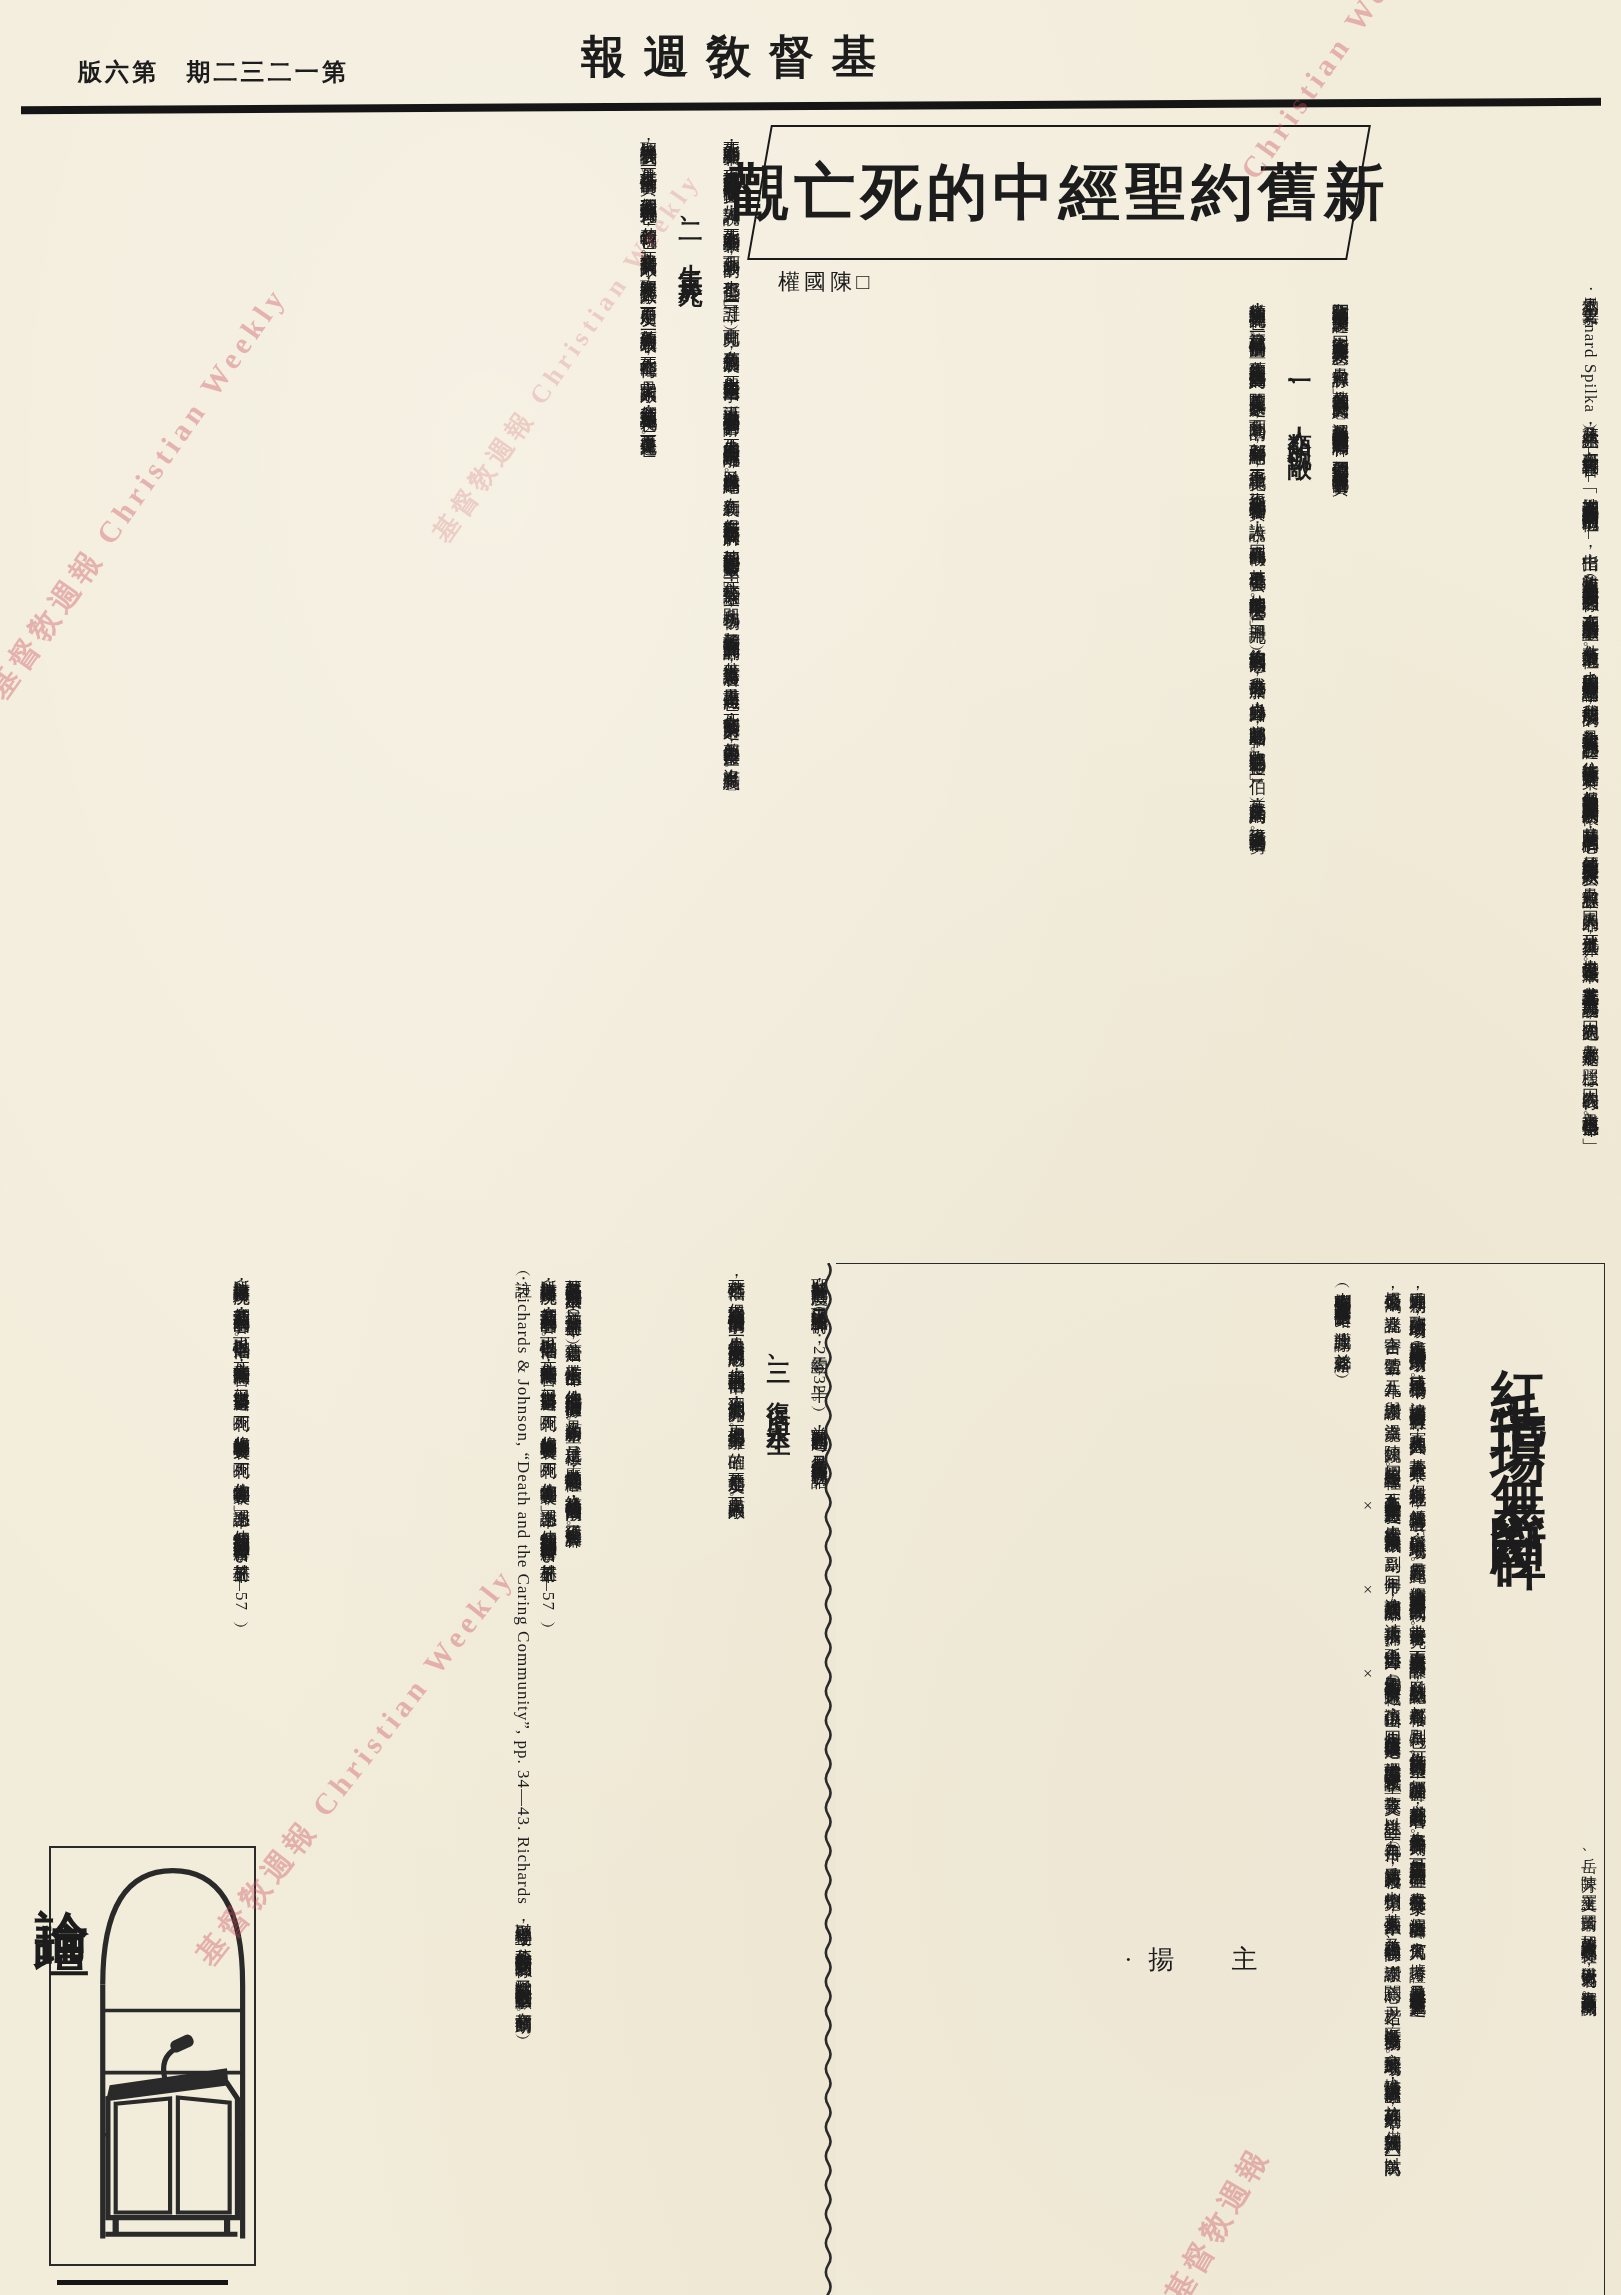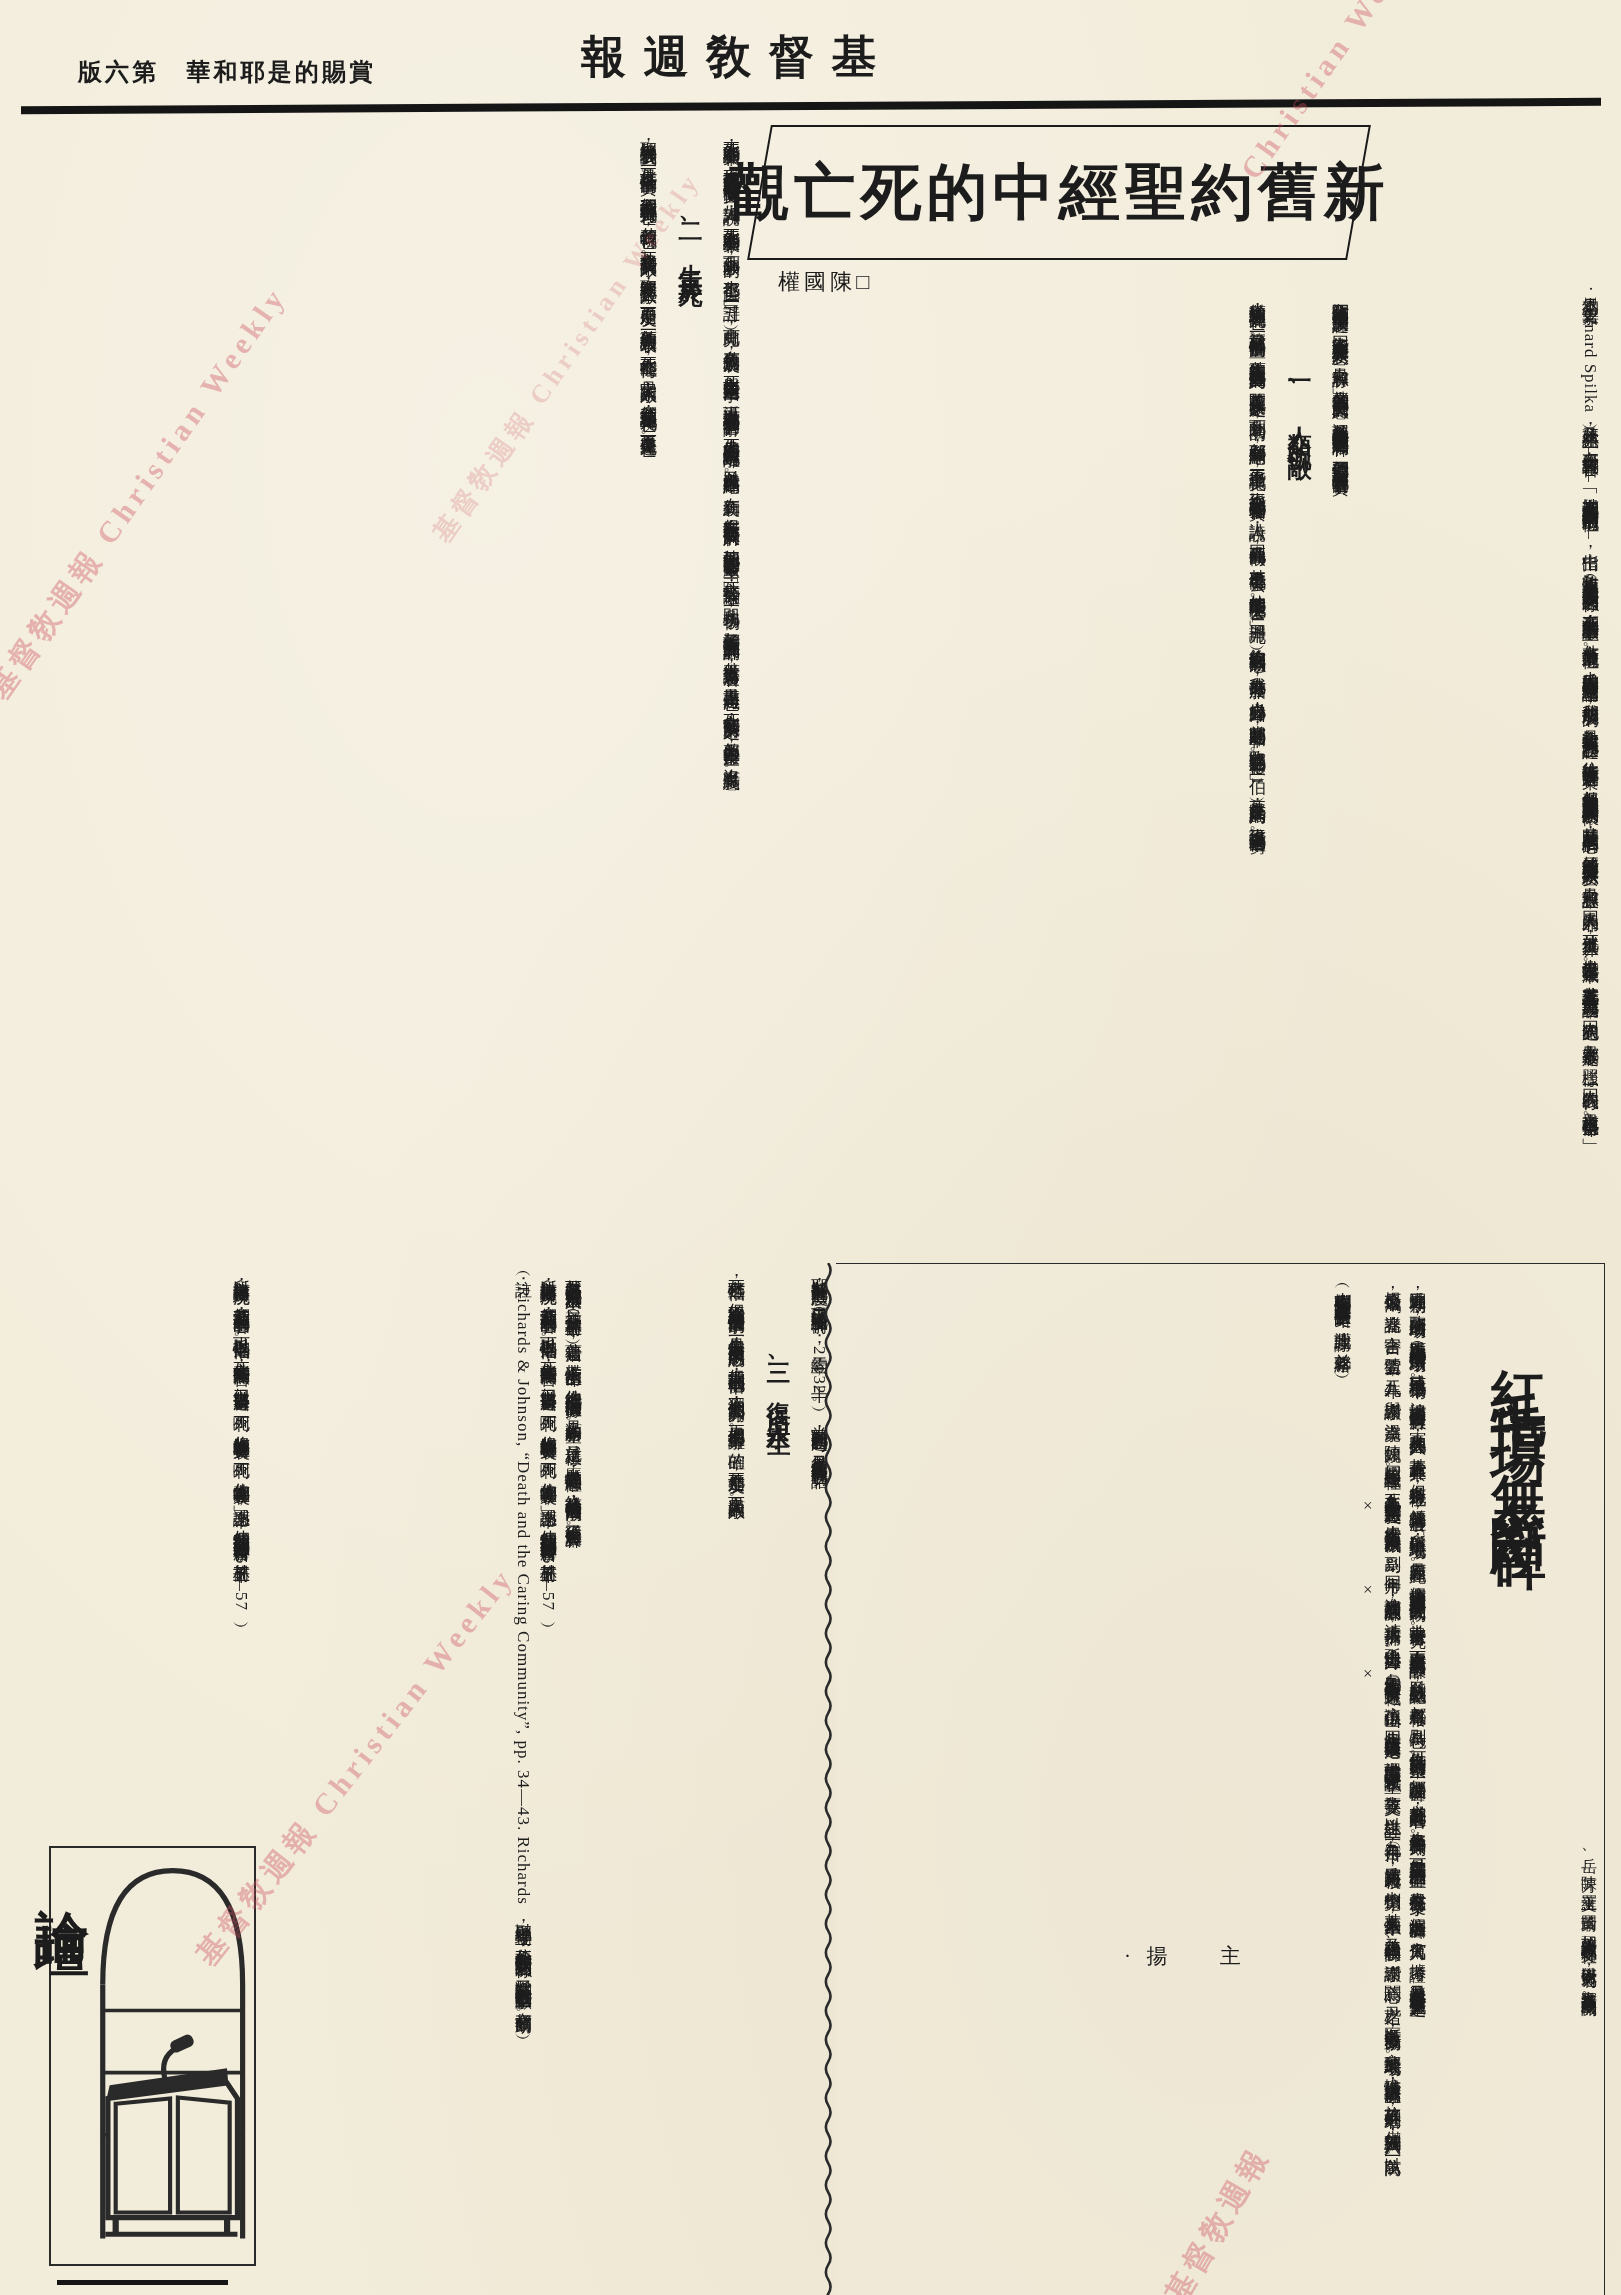--- a/index.html
+++ b/index.html
@@ -58,29 +58,29 @@
   .forum-title{
     writing-mode:vertical-rl; font-size:54px; font-weight:bold; letter-spacing:13.5px;
   }
   .xmarks{letter-spacing:24px; padding-top:218px;}
   .note{font-size:17px;}
   .watermark{
     color:rgba(206,80,95,.38); font-weight:bold;
     font-size:30px; letter-spacing:5.2px; white-space:nowrap;
     transform-origin:left top; pointer-events:none; z-index:5;
   }
-  .caption-host{font-size:21px; letter-spacing:15.6px;}
+  .caption-host{font-size:26px; letter-spacing:15.6px;}
 </style>
 </head>
 <body>
 
 <div class="page">
 
   <div class="abs masthead rtl" style="left:581px; top:27px;">基督敎週報</div>
-  <div class="abs hdr-small rtl" style="left:78px; top:56px; font-weight:bold;">賞賜的是耶和華　第六版</div>
+  <div class="abs hdr-small rtl" style="left:78px; top:56px; font-weight:bold;">第一二三二期　第六版</div>
   <div class="abs rule" style="left:21px; top:102px; width:1580px; height:7.8px; transform:rotate(-0.3deg);"></div>
 
   <div class="abs headline-box" style="left:759px; top:125px; width:596px; height:131px;">
     <div class="headline-inner">
       <span class="headline-txt rtl">新舊約聖經中的死亡觀</span>
     </div>
   </div>
   <div class="abs author rtl" style="left:778px; top:267px;">□陳國權</div>
 
   <div class="abs vtext" style="left:1357px; top:284px; width:246px; height:954px;">

